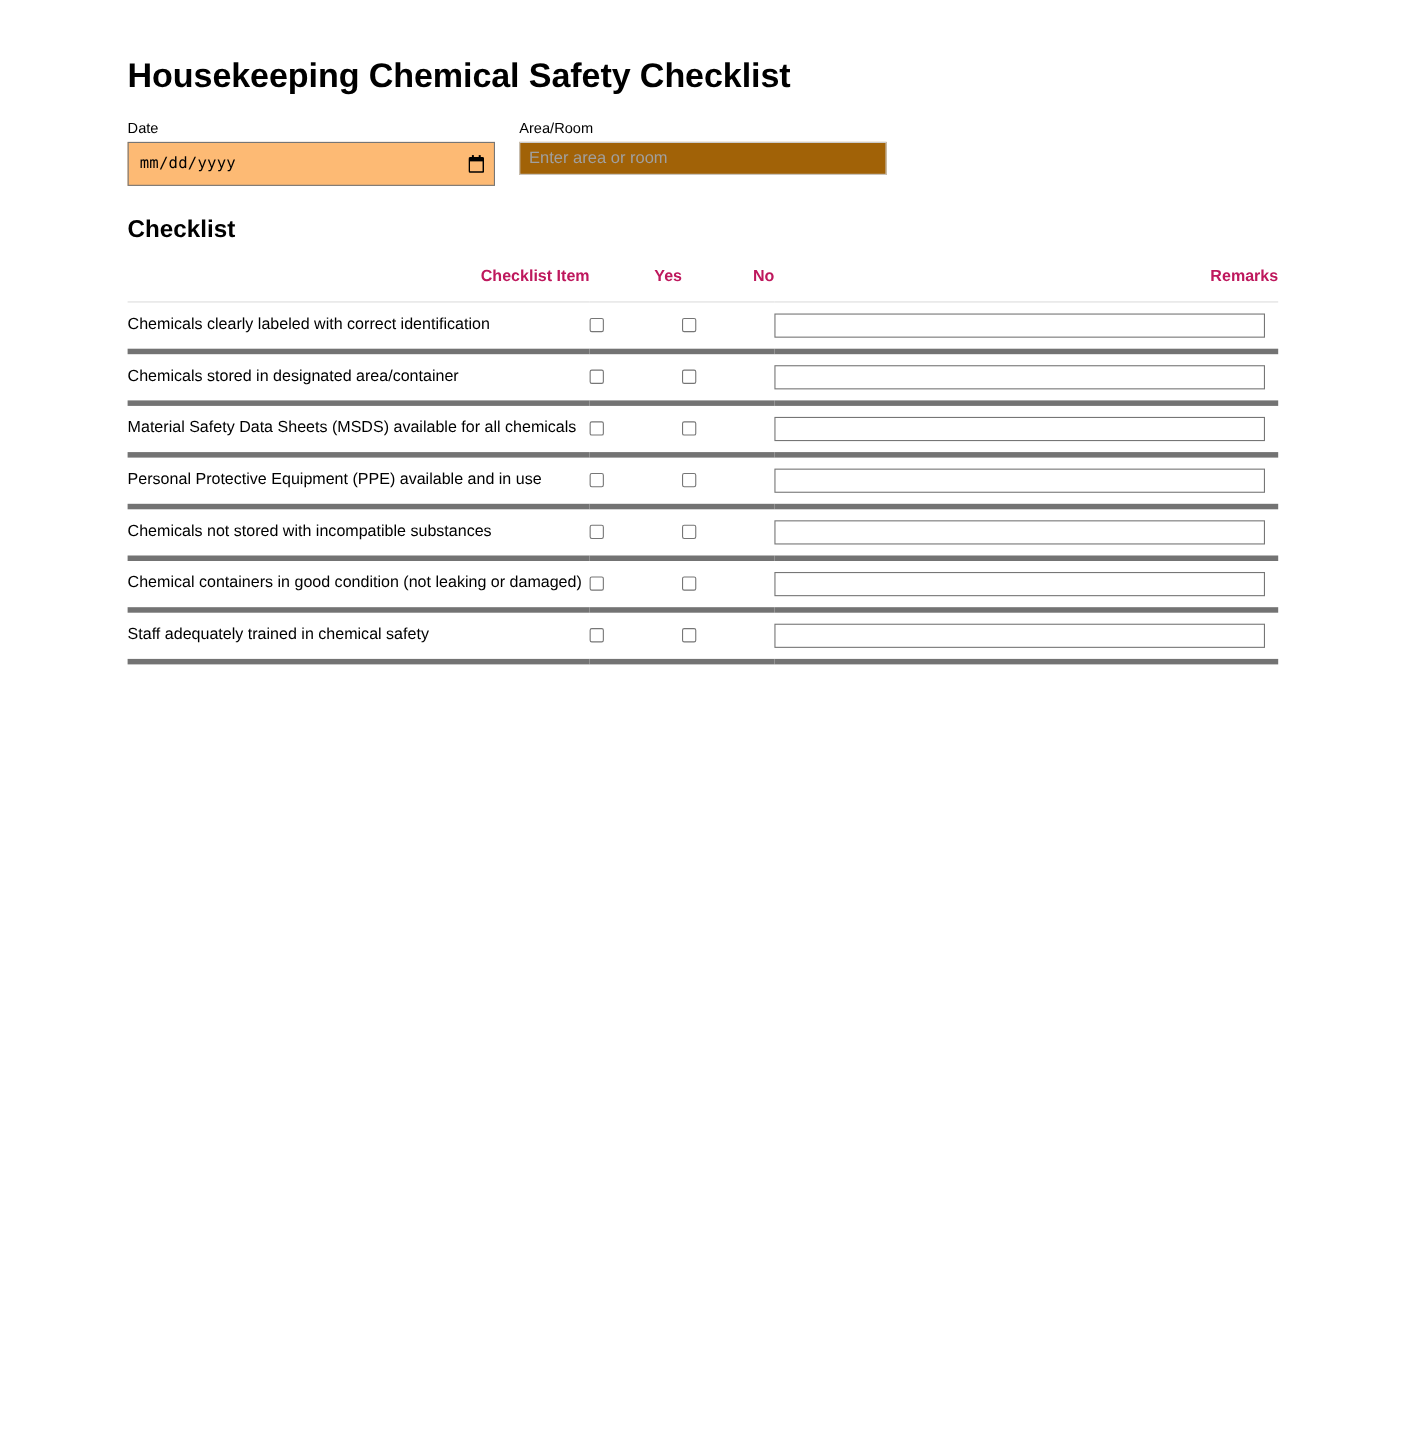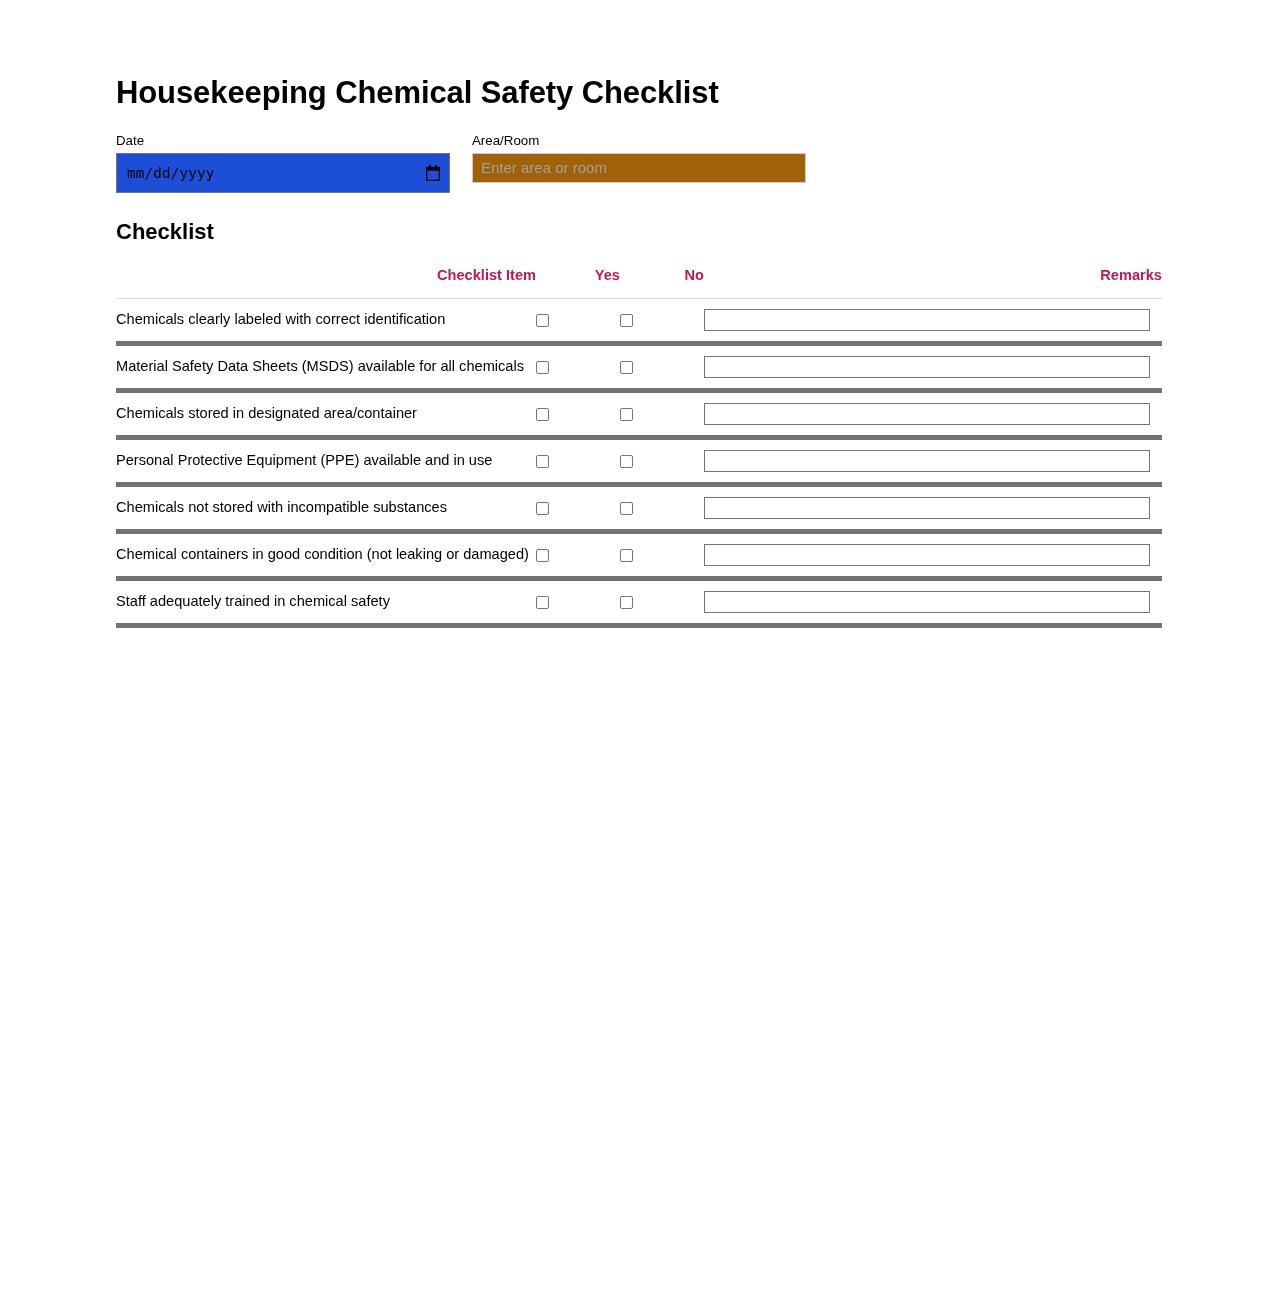--- a/index.html
+++ b/index.html
@@ -11,21 +11,21 @@
   }
   body {
     width: 1278px;
     height: 1300px;
     font-family: "Liberation Sans", sans-serif;
     color: #000000;
     overflow: hidden;
   }
 
   .page {
-    padding: 76px 116px 0 116px;
+    padding: 52px 116px 0 116px;
     width: 1278px;
   }
 
   .page-title {
     font-size: 31px;
     font-weight: bold;
     line-height: 1.12;
     letter-spacing: -0.1px;
     margin: 0 0 22px 0;
     color: #000;
@@ -65,21 +65,21 @@
   
   .date-input {
     position: relative;
     display: flex;
     align-items: center;
     justify-content: space-between;
     width: 100%;
     height: 40px;
     padding: 2px 9px 2px 10px;
     border: 1px solid #767676;
-    background: #1d4ed8;
+    background: #fdba74;
   }
   .date-text {
     font-family: "DejaVu Sans Mono", "Liberation Mono", monospace;
     font-size: 14.2px;
     letter-spacing: 0.2px;
     color: #000;
     white-space: pre;
   }
   .cal-icon { display: block; width: 14px; height: 16px; }
 
@@ -211,29 +211,29 @@
     <tbody id="checklist-body">
         <tr>
           <td class="cell-item">Chemicals clearly labeled with correct identification</td>
           <td class="cell-check"><input type="checkbox" style=""></td>
           <td class="cell-check"><input type="checkbox" style=""></td>
           <td class="cell-remarks">
             <input type="text" class="remarks-input" style="">
           </td>
         </tr>
         <tr>
+          <td class="cell-item">Chemicals stored in designated area/container</td>
+          <td class="cell-check"><input type="checkbox" style=""></td>
+          <td class="cell-check"><input type="checkbox" style=""></td>
+          <td class="cell-remarks">
+            <input type="text" class="remarks-input" style="">
+          </td>
+        </tr>
+        <tr>
           <td class="cell-item">Material Safety Data Sheets (MSDS) available for all chemicals</td>
-          <td class="cell-check"><input type="checkbox" style=""></td>
-          <td class="cell-check"><input type="checkbox" style=""></td>
-          <td class="cell-remarks">
-            <input type="text" class="remarks-input" style="">
-          </td>
-        </tr>
-        <tr>
-          <td class="cell-item">Chemicals stored in designated area/container</td>
           <td class="cell-check"><input type="checkbox" style=""></td>
           <td class="cell-check"><input type="checkbox" style=""></td>
           <td class="cell-remarks">
             <input type="text" class="remarks-input" style="">
           </td>
         </tr>
         <tr>
           <td class="cell-item">Personal Protective Equipment (PPE) available and in use</td>
           <td class="cell-check"><input type="checkbox" style=""></td>
           <td class="cell-check"><input type="checkbox" style=""></td>

